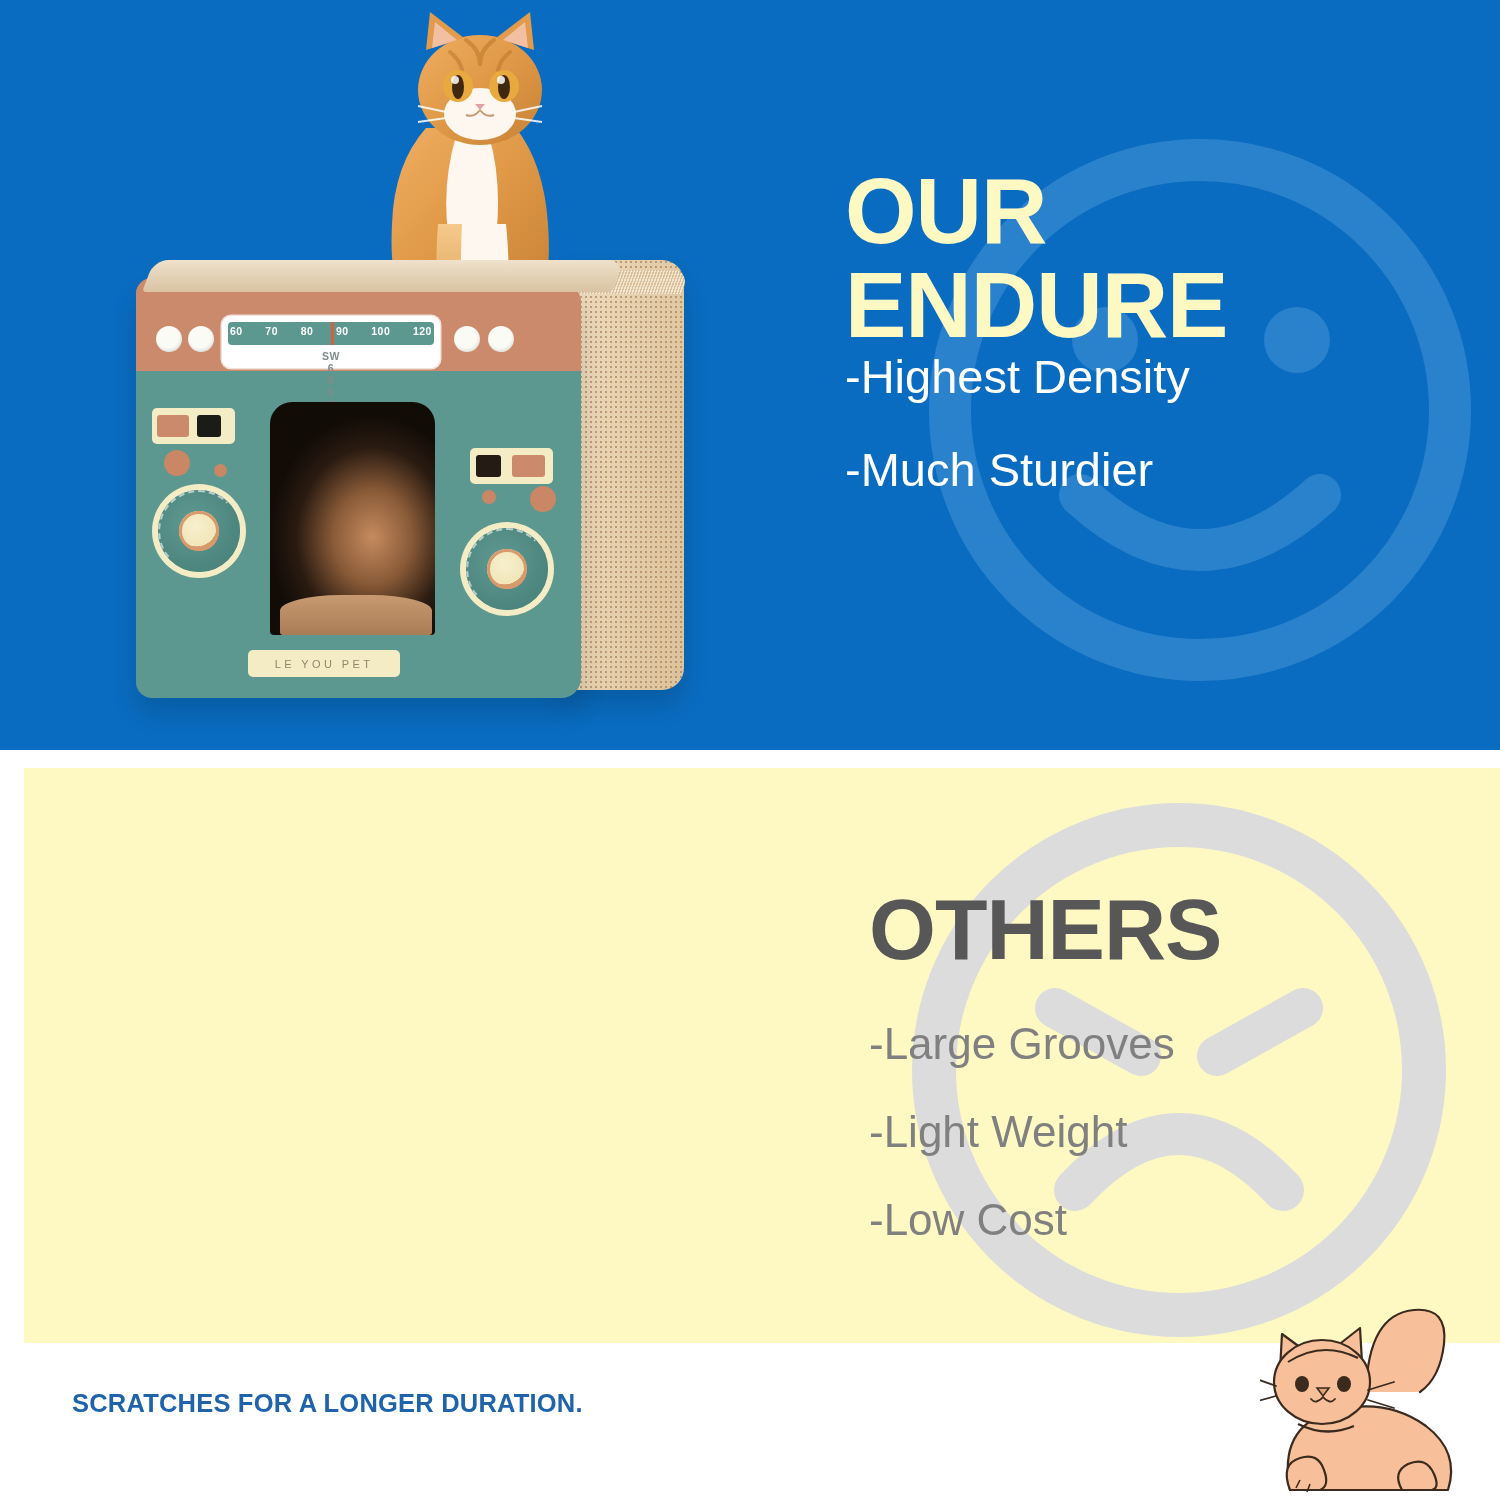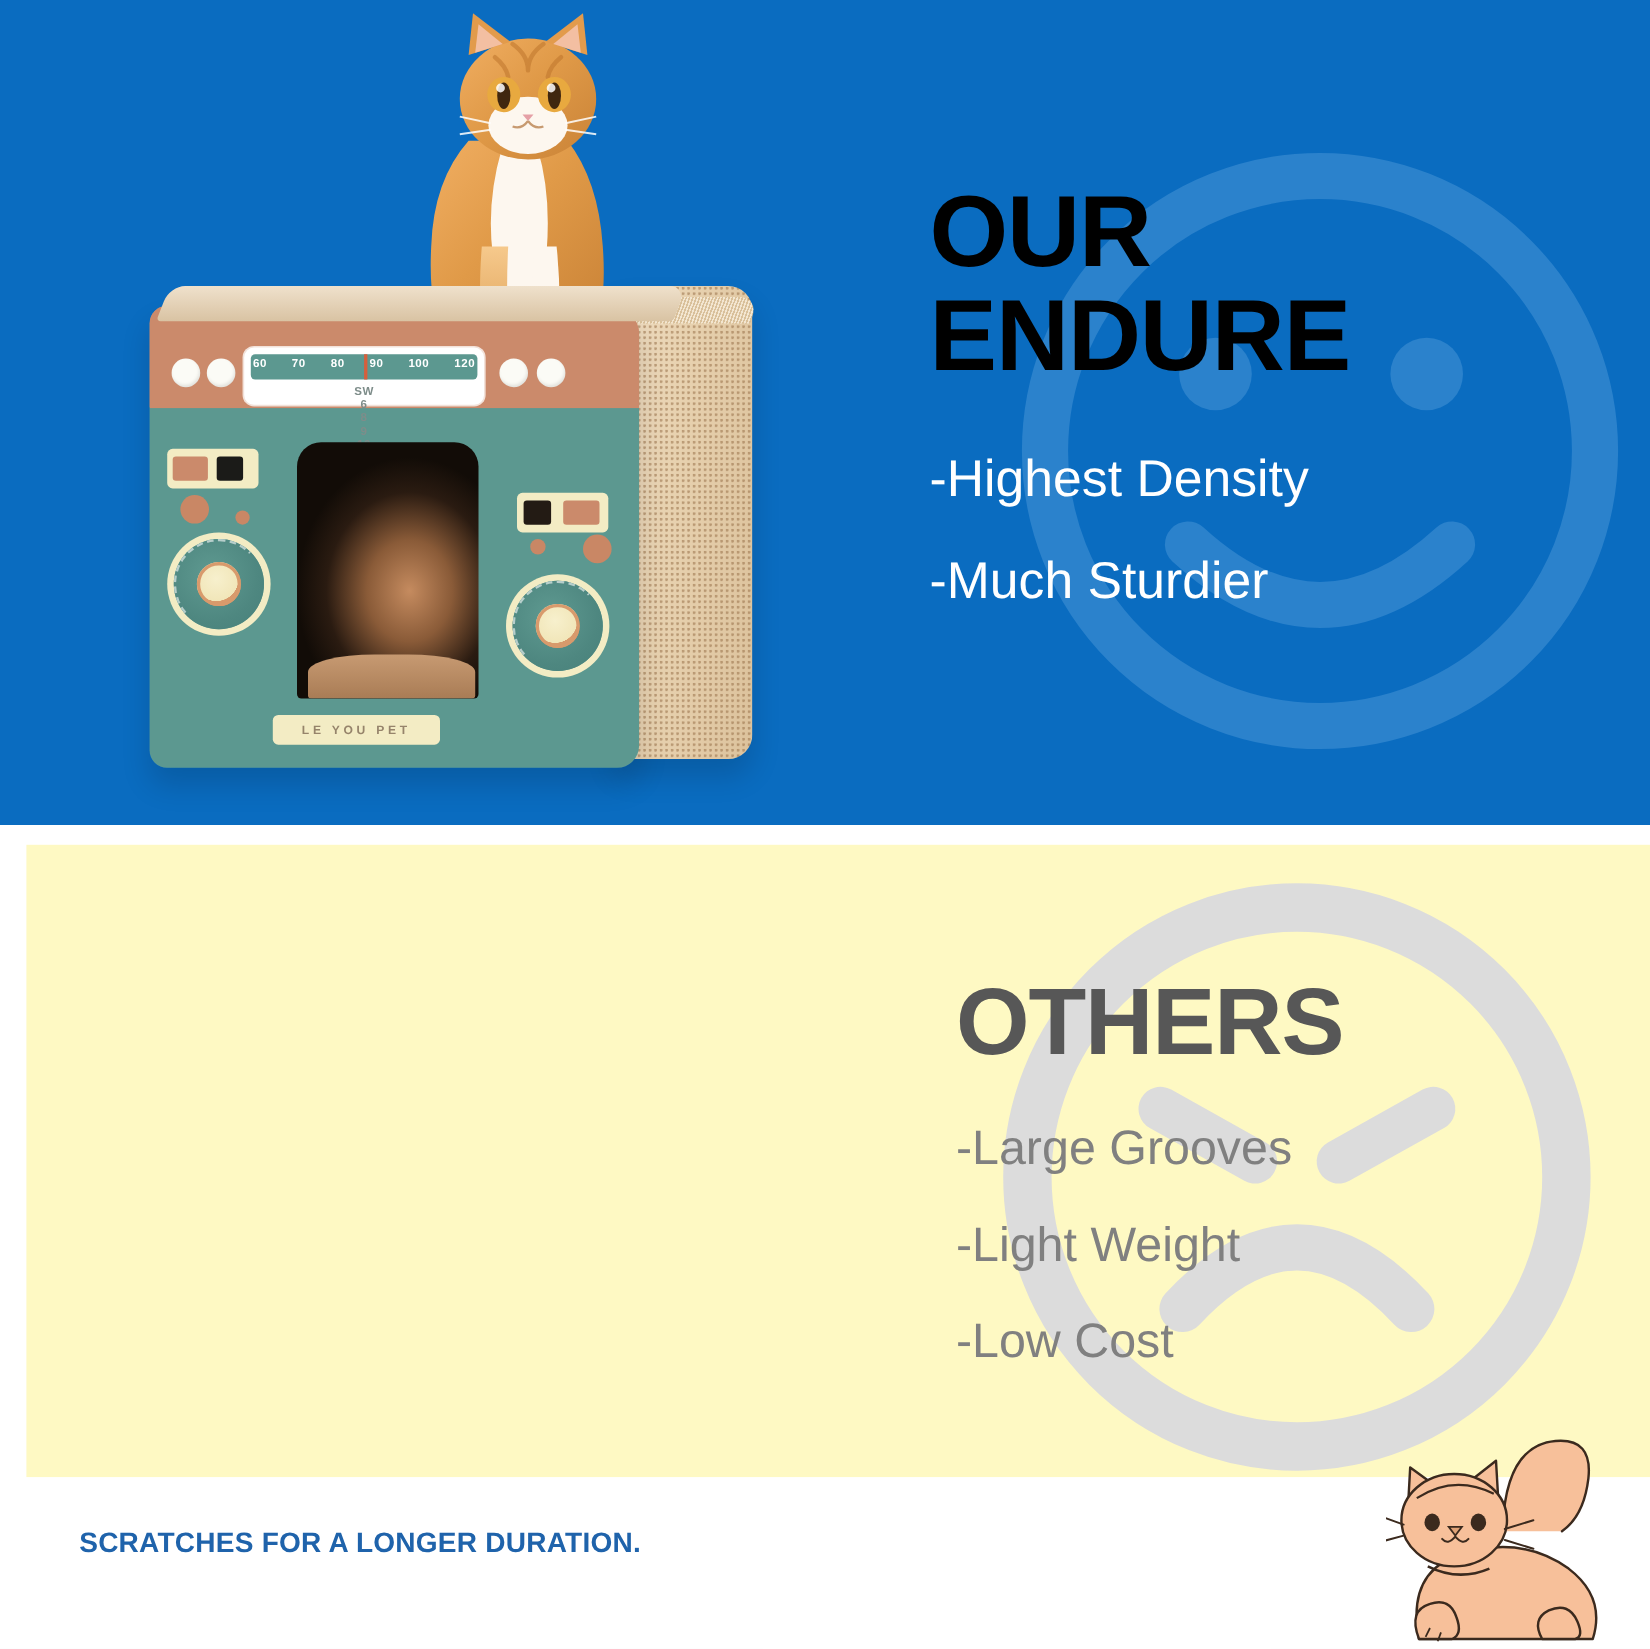--- a/index.html
+++ b/index.html
@@ -28,28 +28,28 @@
     pointer-events: none;
   }
 
   
   .txt-col-blue {
     position: absolute;
     left: 845px; top: 165px;
     width: 620px;
   }
   .head-blue {
-    color: #000000;
+    color: #fef9c3;
     font-size: 92px;
     font-weight: bold;
     line-height: 1.02;
     letter-spacing: -1px;
   }
   .head-blue .l2 { display: block; }
-  .bullets-blue { margin-top: 58px; }
+  .bullets-blue { }
   .bullets-blue .bullet {
     color: #ffffff;
     font-size: 47px;
     font-weight: normal;
     line-height: 1;
     margin-bottom: 46px;
     white-space: nowrap;
   }
 
   
@@ -235,21 +235,21 @@
   .bb-dot { position: absolute; border-radius: 50%; background: #c98765; }
   .bb-dot.d1 { left: 28px;  top: 172px; width: 26px; height: 26px; }
   .bb-dot.d2 { left: 78px;  top: 186px; width: 13px; height: 13px; }
   .bb-dot.d3 { left: 346px; top: 212px; width: 14px; height: 14px; }
   .bb-dot.d4 { left: 394px; top: 208px; width: 26px; height: 26px; }
   .bb-badge {
     position: absolute; left: 112px; top: 372px;
     width: 152px; height: 27px; border-radius: 5px;
     background: #f3ecc4;
     display: flex; align-items: center; justify-content: center;
-    color: #96846b; font-size: 11px; font-weight: bold; letter-spacing: 3.4px;
+    color: #96846b; font-size: 11px; font-weight: normal; letter-spacing: 3.4px;
   }
 </style>
 </head>
 <body>
 
 <div class="panel-blue">
 
   <svg class="wm-smile" viewBox="0 0 590 600">
     <circle cx="295" cy="300" r="250" fill="none" stroke="#2b82cc" stroke-width="42"></circle>
     <circle cx="200" cy="230" r="33" fill="#2b82cc"></circle>

